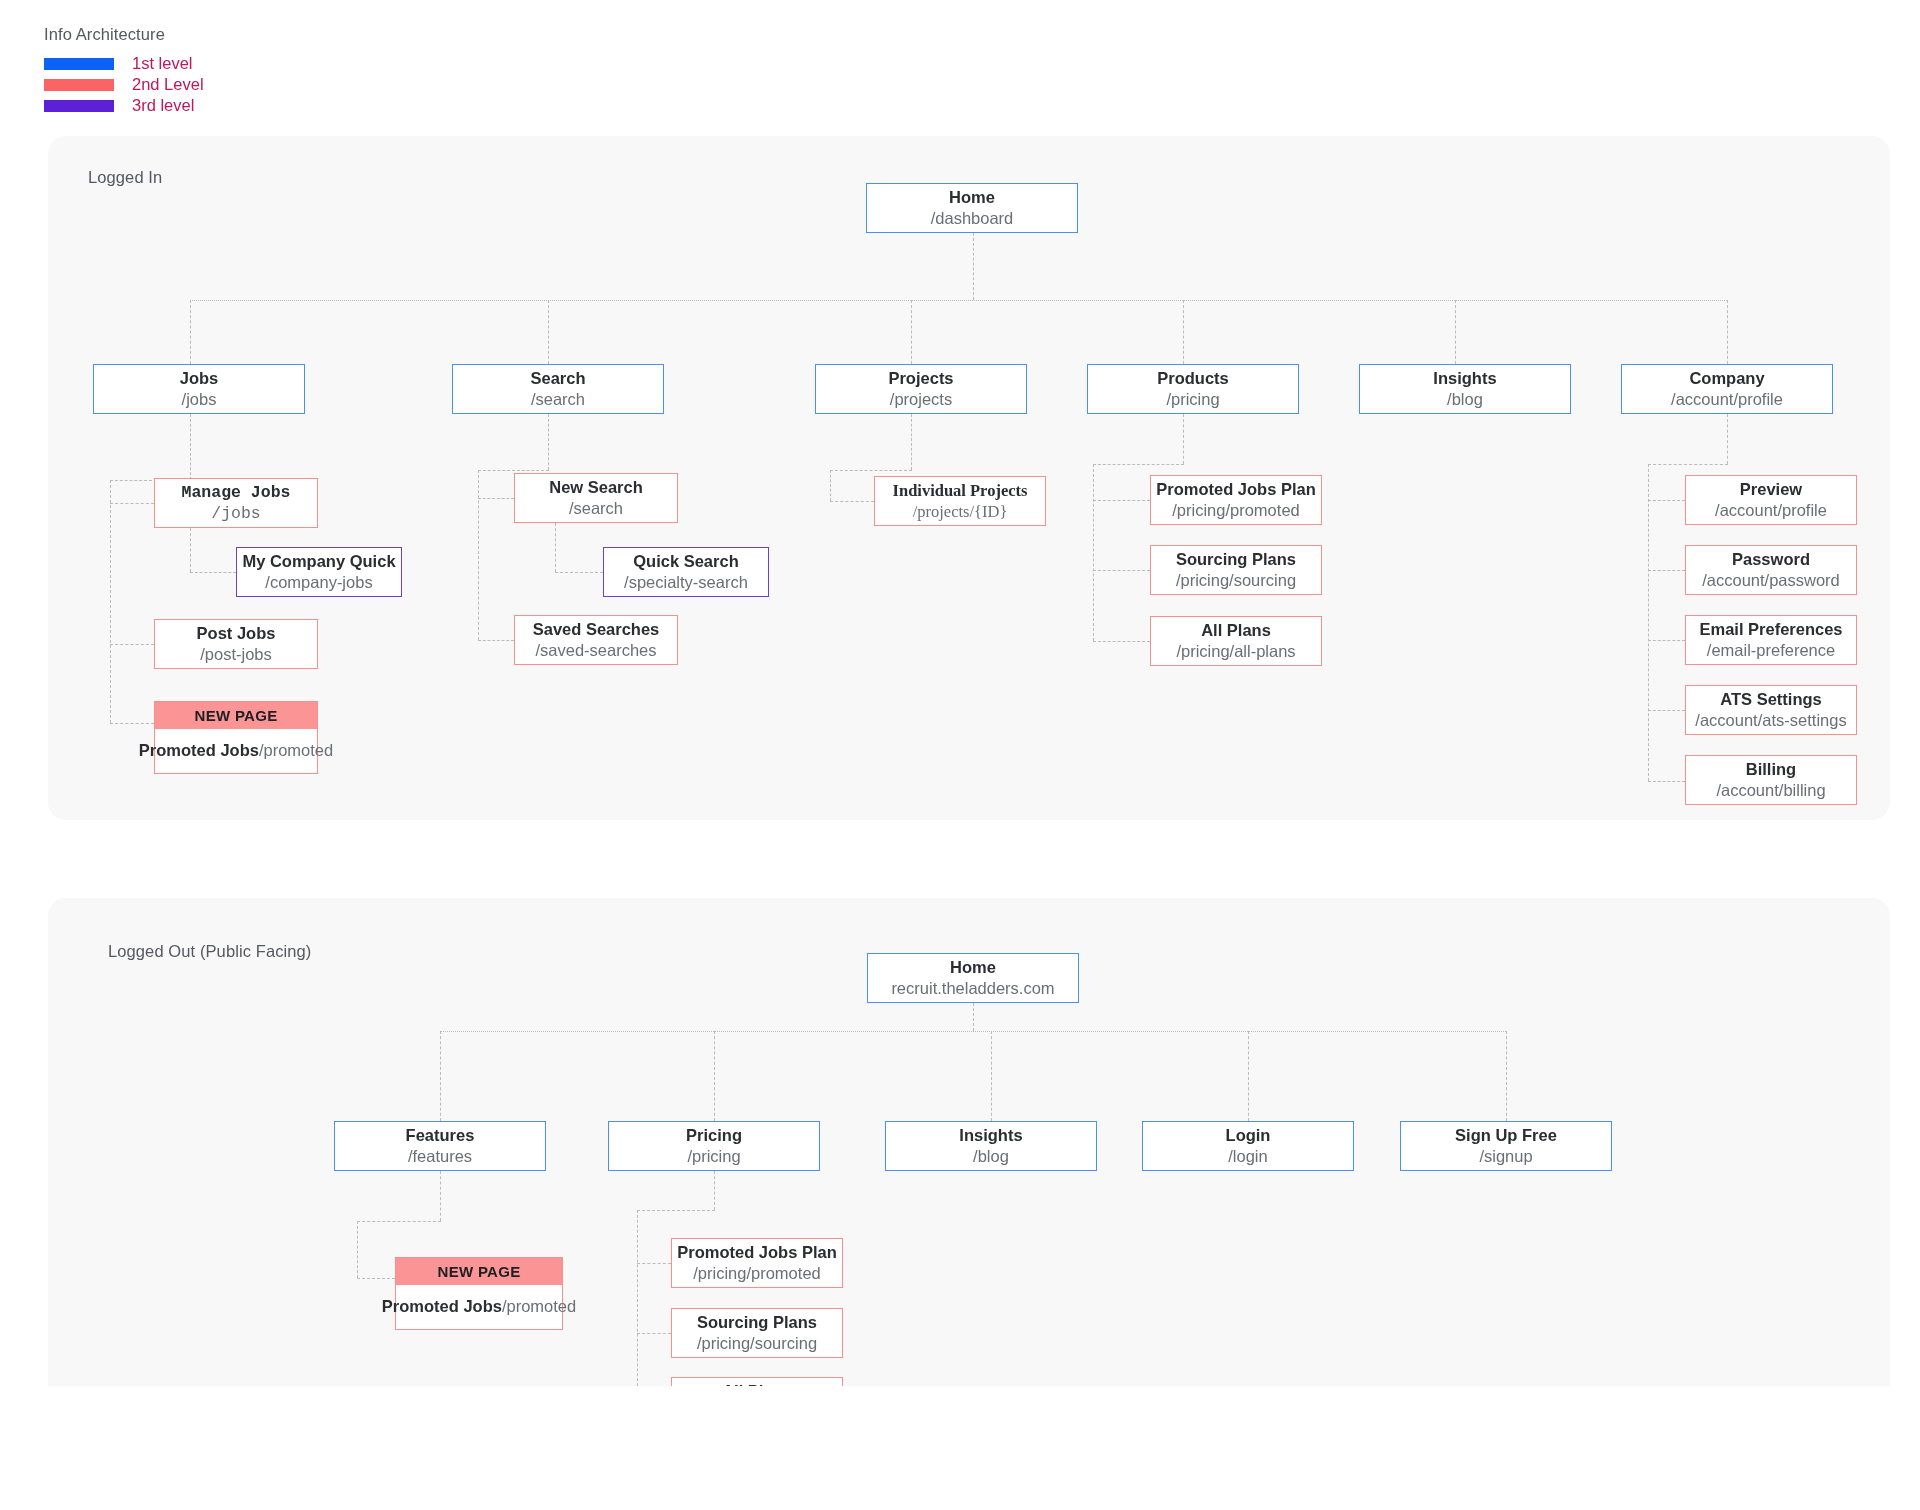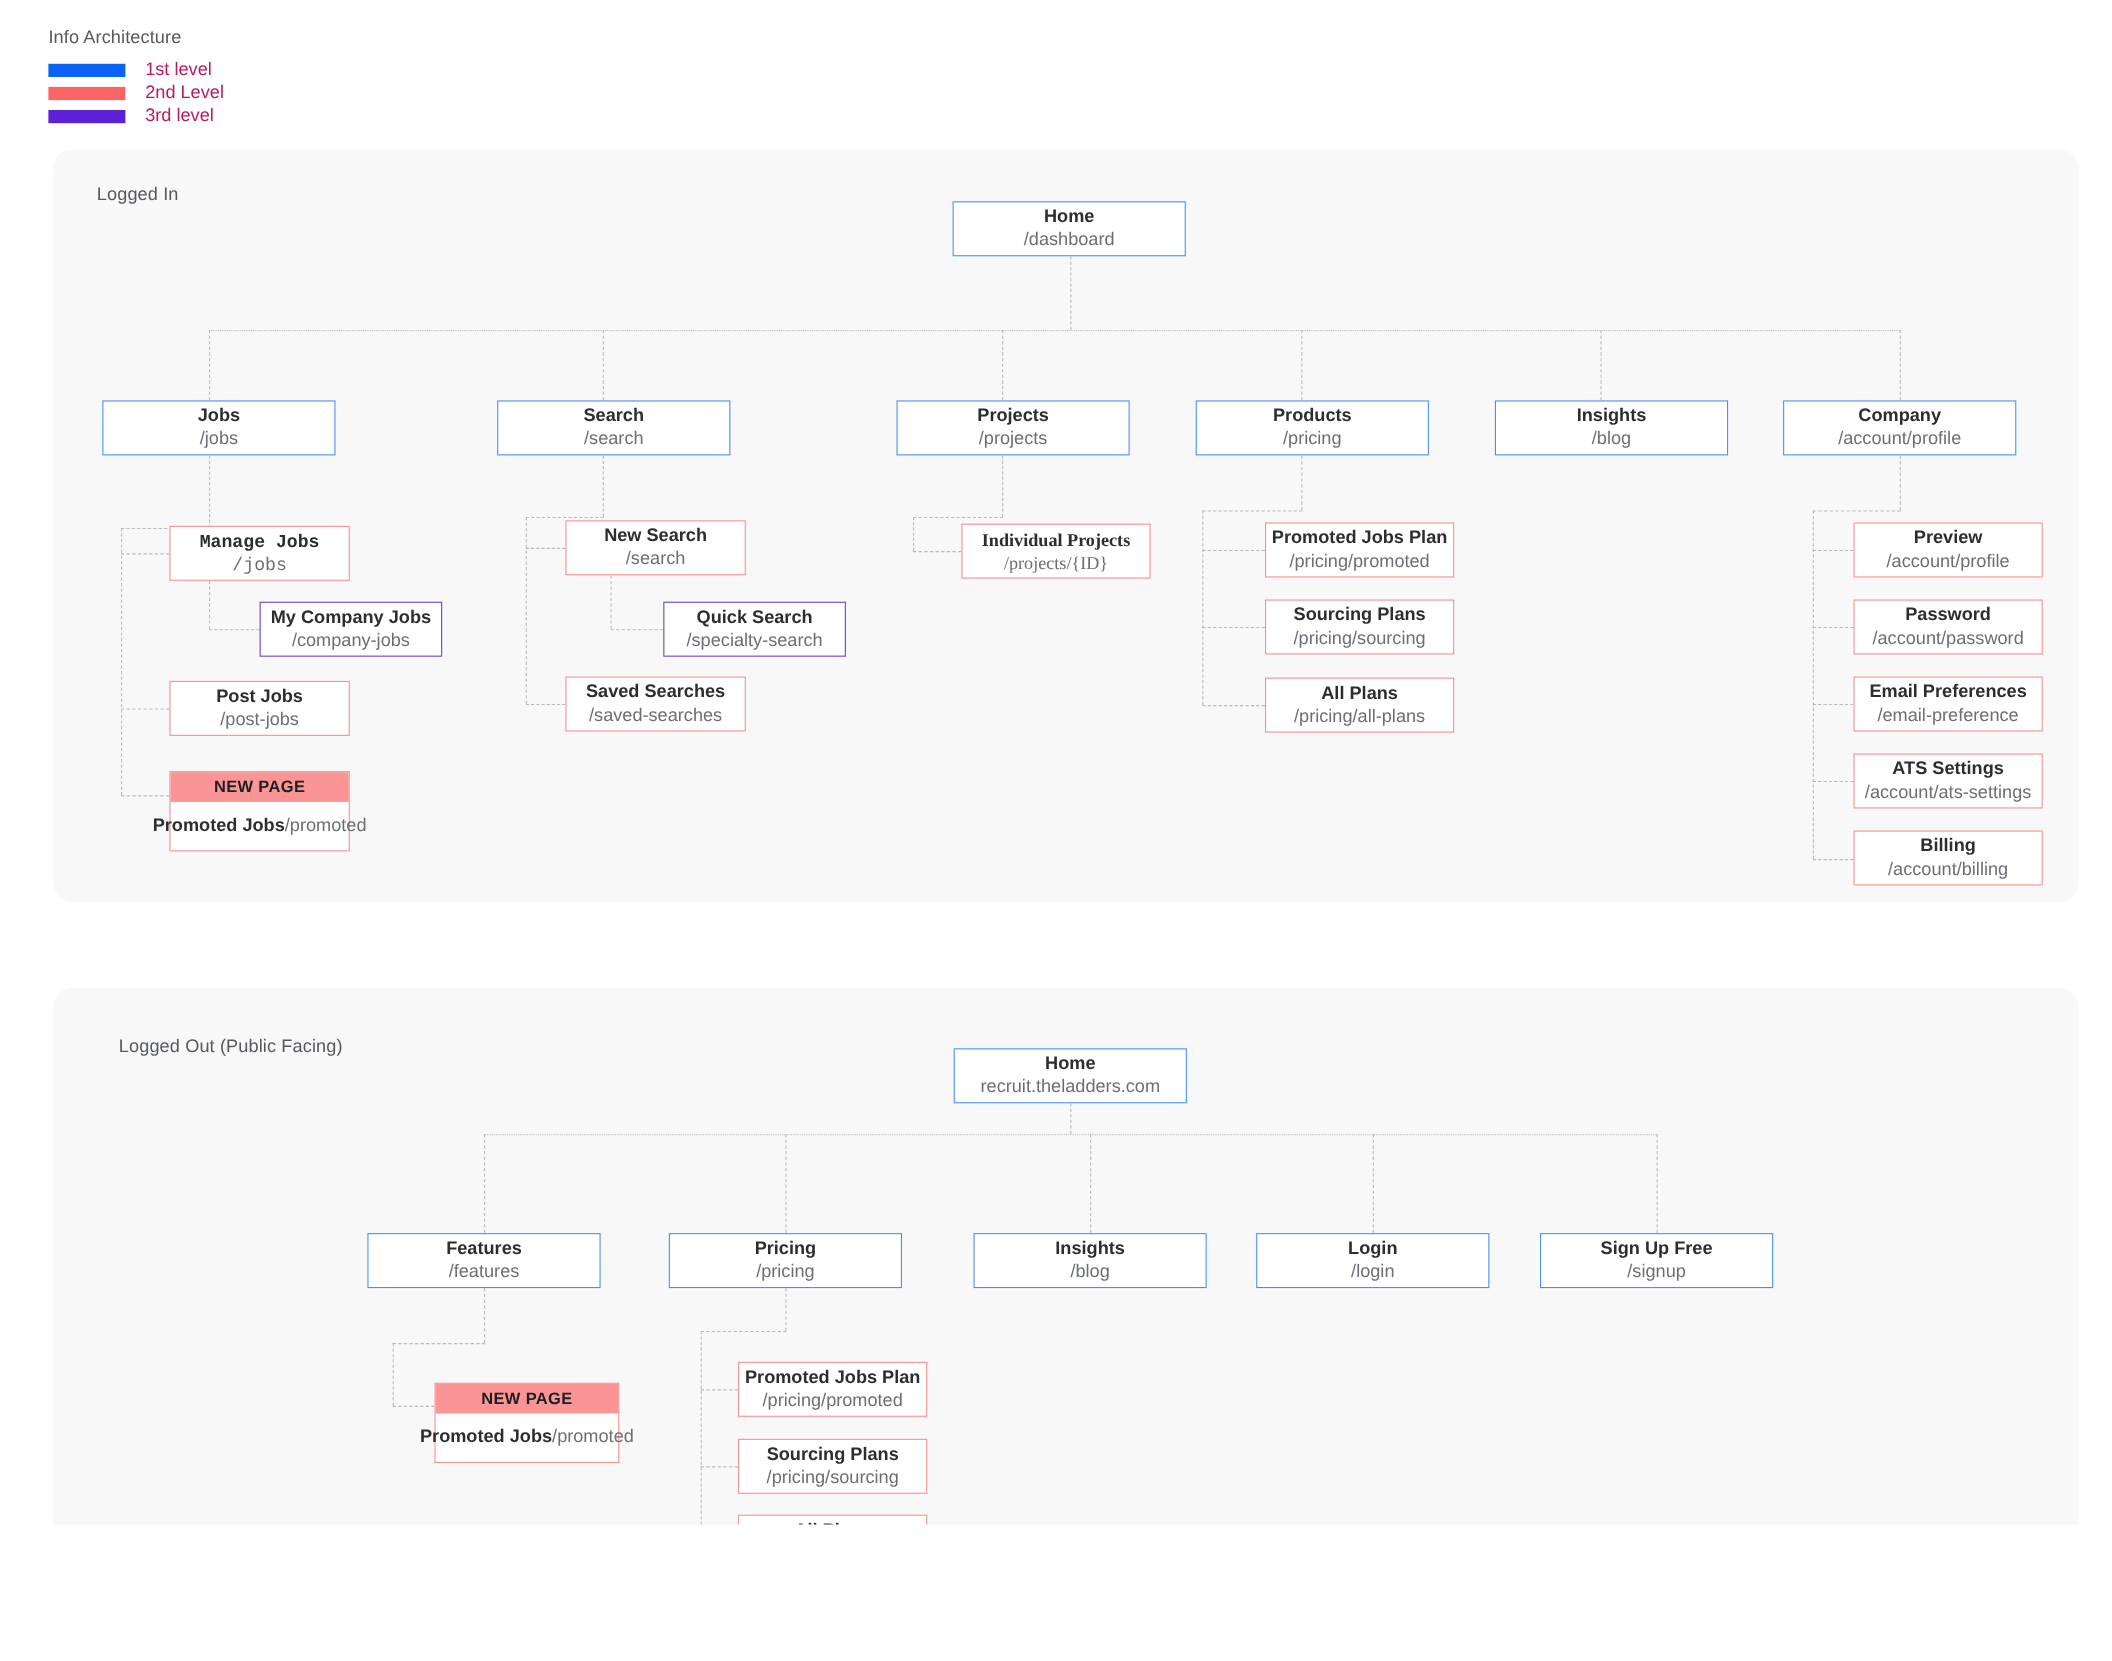--- a/index.html
+++ b/index.html
@@ -212,21 +212,21 @@
   <div class="conn h" style="left:110px; top:723px; width:44px;"></div>
 
   <div class="conn v" style="left:190px; top:528px; height:44px;"></div>
   <div class="conn h" style="left:190px; top:572px; width:46px;"></div>
 
   <div class="node lvl2" style="left:154px; top:478px; width:164px; height:50px;font-family:Liberation Mono, monospace;">
     <div class="n-title">Manage Jobs</div>
     <div class="n-path">/jobs</div>
   </div>
   <div class="node lvl3" style="left:236px; top:547px; width:166px; height:50px;">
-    <div class="n-title">My Company Jobs</div>
+    <div class="n-title">My Company Quick</div>
     <div class="n-path">/company-jobs</div>
   </div>
   <div class="node lvl2" style="left:154px; top:619px; width:164px; height:50px;">
     <div class="n-title">Post Jobs</div>
     <div class="n-path">/post-jobs</div>
   </div>
   <div class="node lvl2 has-ribbon" style="left:154px; top:683px; width:164px; height:73px;">
     <div class="ribbon">NEW PAGE</div>
     <div class="body">
       <div class="n-title">Promoted Jobs</div>

